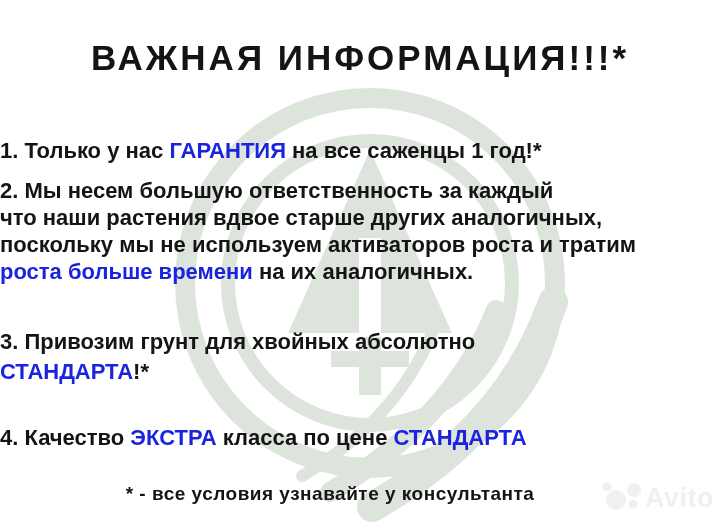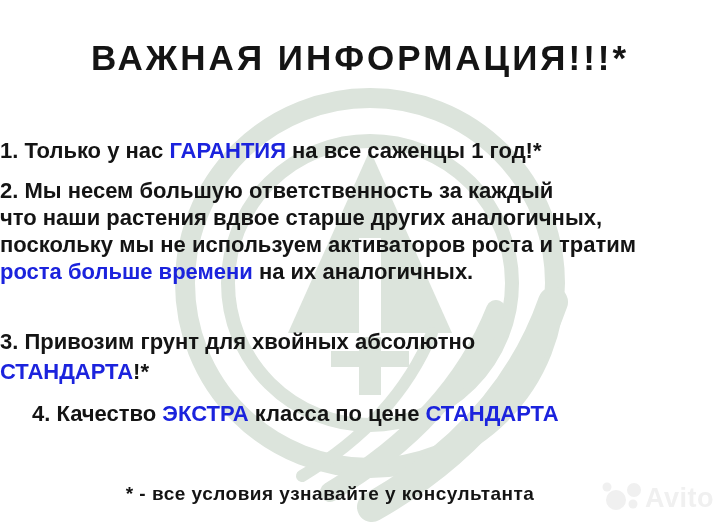--- a/index.html
+++ b/index.html
@@ -33,21 +33,21 @@
     font-size:22px;line-height:27px;
     color:var(--txt,#141414);
     white-space:nowrap;
   }
   .point .line{white-space:nowrap;}
   .point .hl{color:var(--hl,#1b23dd);}
   .point[data-name="point-1"]{top:137px;}
   .point[data-name="point-2"]{top:177px;}
   .point[data-name="point-3"]{top:327px;}
   .point[data-name="point-3"] .line{line-height:30px;}
-  .point[data-name="point-4"]{top:400px;padding-left:32px;}
+  .point[data-name="point-4"]{top:424px;}
   .footnote{
     position:absolute;top:482px;left:0;right:60px;
     text-align:center;
     font-weight:700;font-size:19px;line-height:24px;
     color:var(--txt,#141414);
     letter-spacing:0.5px;
   }
   .avito{
     position:absolute;right:6px;bottom:6px;z-index:2;
     display:flex;align-items:center;gap:1px;

